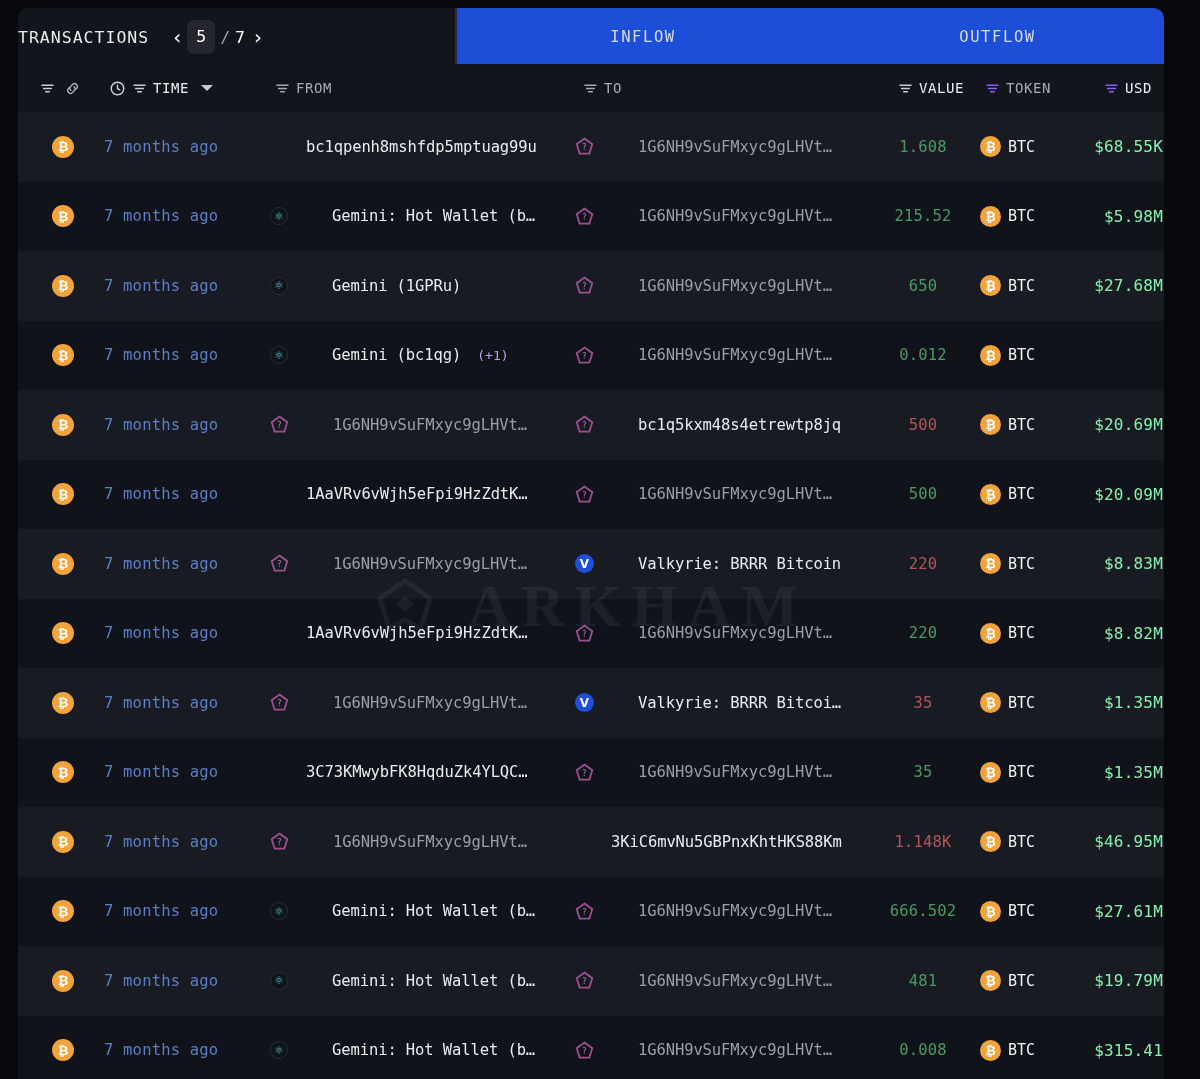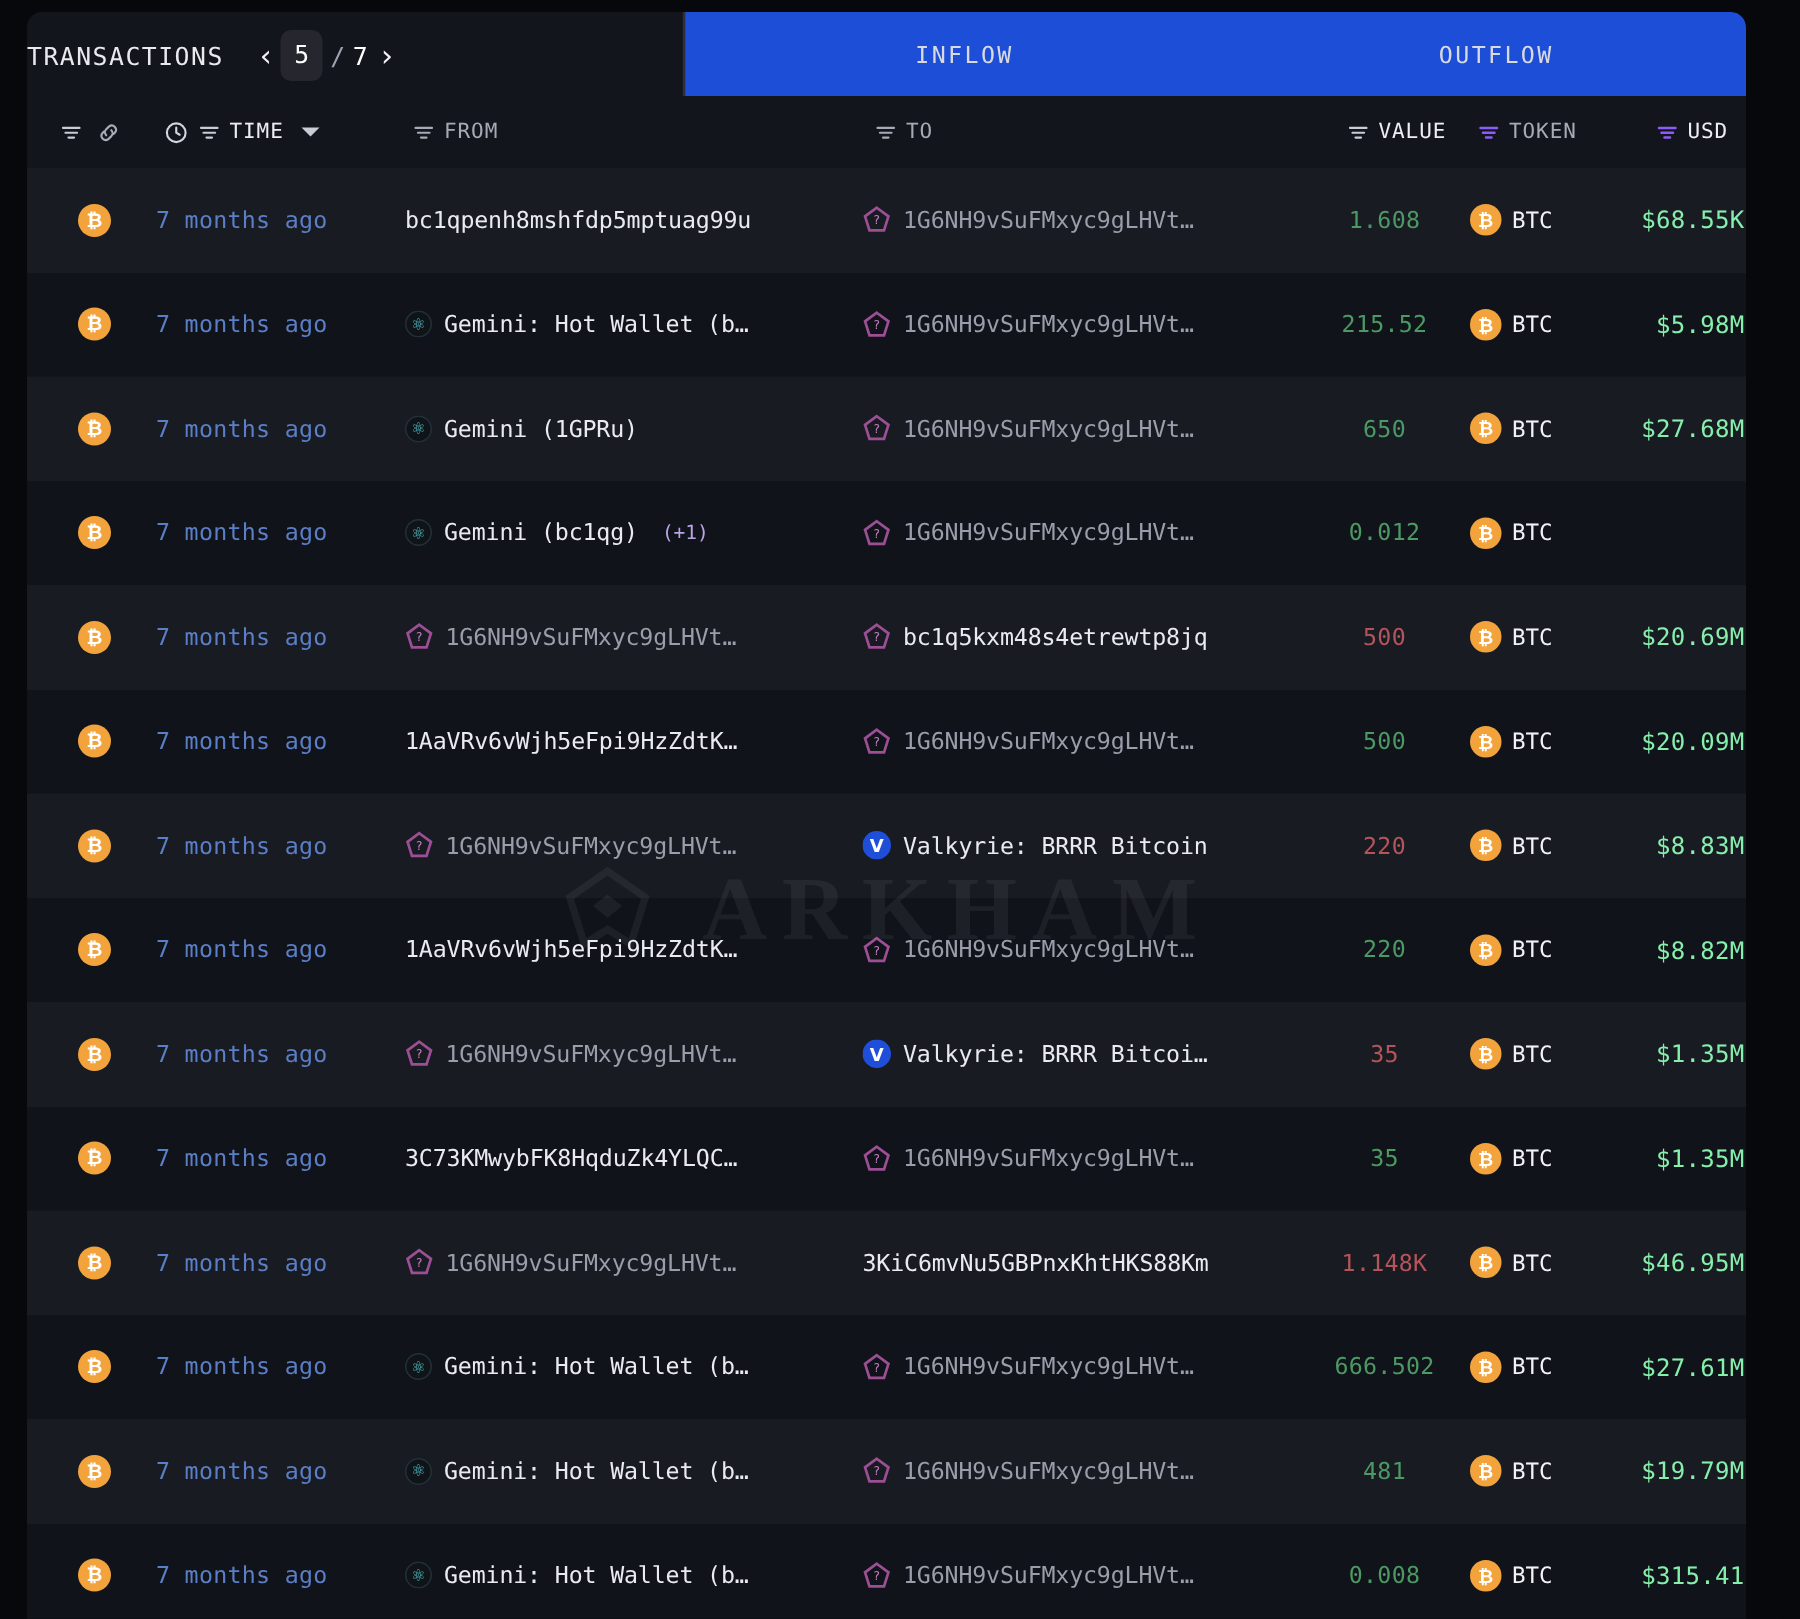--- a/index.html
+++ b/index.html
@@ -207,20 +207,21 @@
     letter-spacing: 0.2px;
   }
 
   .addr {
     color: #e9ebf0;
     font-size: 15.5px;
     letter-spacing: -0.1px;
     overflow: hidden;
     text-overflow: clip;
     white-space: nowrap;
+    margin-left: 36px;
   }
   .addr.muted { color: #9a9daa; }
 
   .entity-wrap { display: flex; align-items: center; gap: 8px; overflow: hidden; }
   .plus-badge {
     color: #b9a4e8;
     font-size: 13px;
     margin-left: 8px;
     flex: none;
   }

